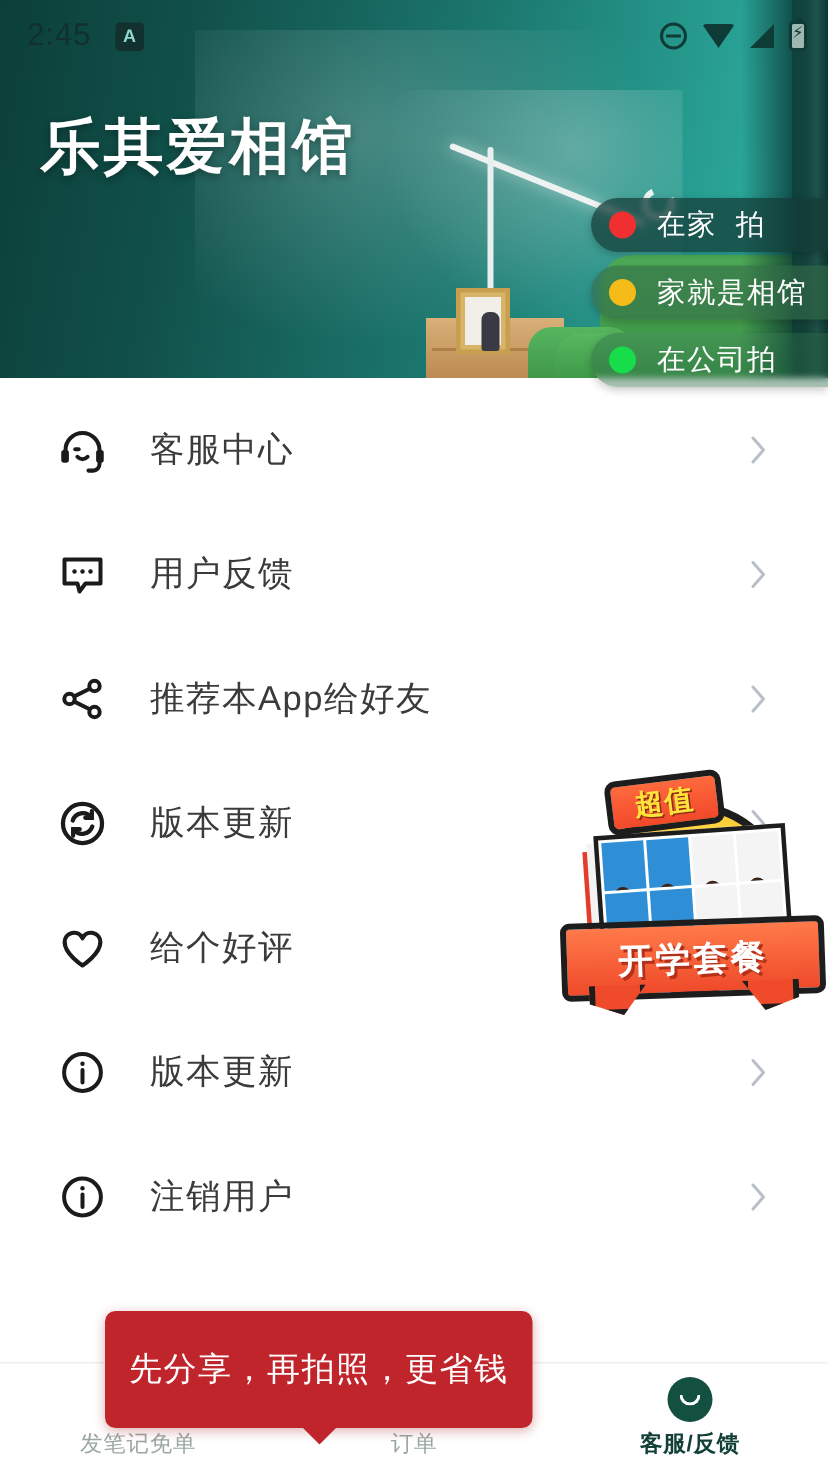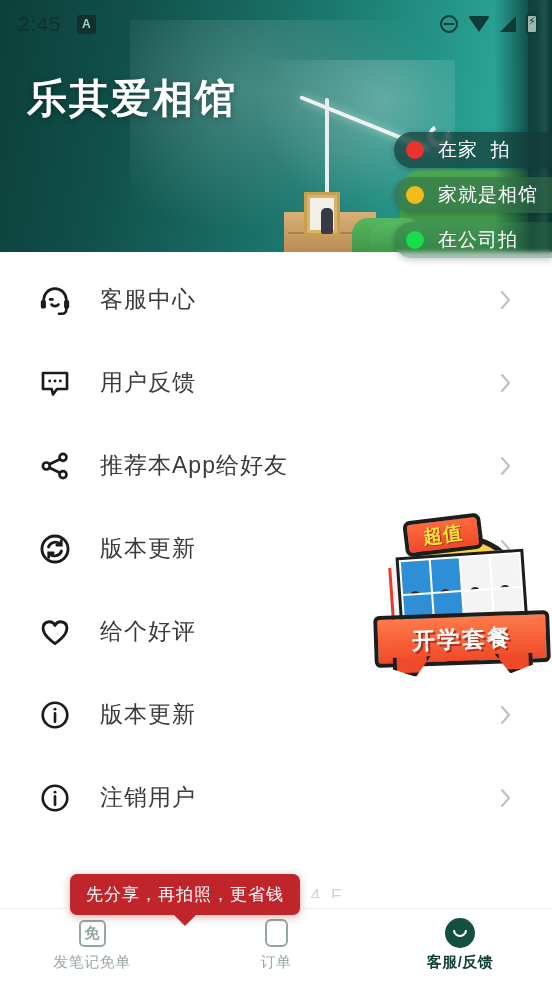--- a/index.html
+++ b/index.html
@@ -196,22 +196,22 @@
   .promo-ribbon::before, .promo-ribbon::after{
     content:""; position:absolute; bottom:-14px; width:30px; height:16px; background:#ef4a2a;
     border:4px solid #1d1d1d; border-top:none;
   }
   .promo-ribbon::before{ left:14px; clip-path: polygon(0 0,100% 0,60% 100%,0 60%); }
   .promo-ribbon::after{ right:14px; clip-path: polygon(0 0,100% 0,100% 60%,40% 100%); }
 
   
   .tooltip{
     position:absolute; left:70px; top:874px; z-index:8;
-    background:#c0252c; color:#fff; font-size:17px; letter-spacing:1px;
-    padding: 9px 16px; border-radius:7px;
+    background:#c0252c; color:#fff; font-size:22px; letter-spacing:1px;
+    padding: 24px 16px; border-radius:7px;
     box-shadow: 0 2px 8px rgba(160,30,30,.35);
   }
   .tooltip::after{
     content:""; position:absolute; left:50%; bottom:-11px; transform:translateX(-50%);
     border-left:12px solid transparent; border-right:12px solid transparent; border-top:12px solid #c0252c;
   }
   .ghost-text{
     position:absolute; left:263px; top:884px; font-size:17px; color:#cfd3d6; z-index:2;
     letter-spacing:3px; overflow:hidden; height:14px;
   }

